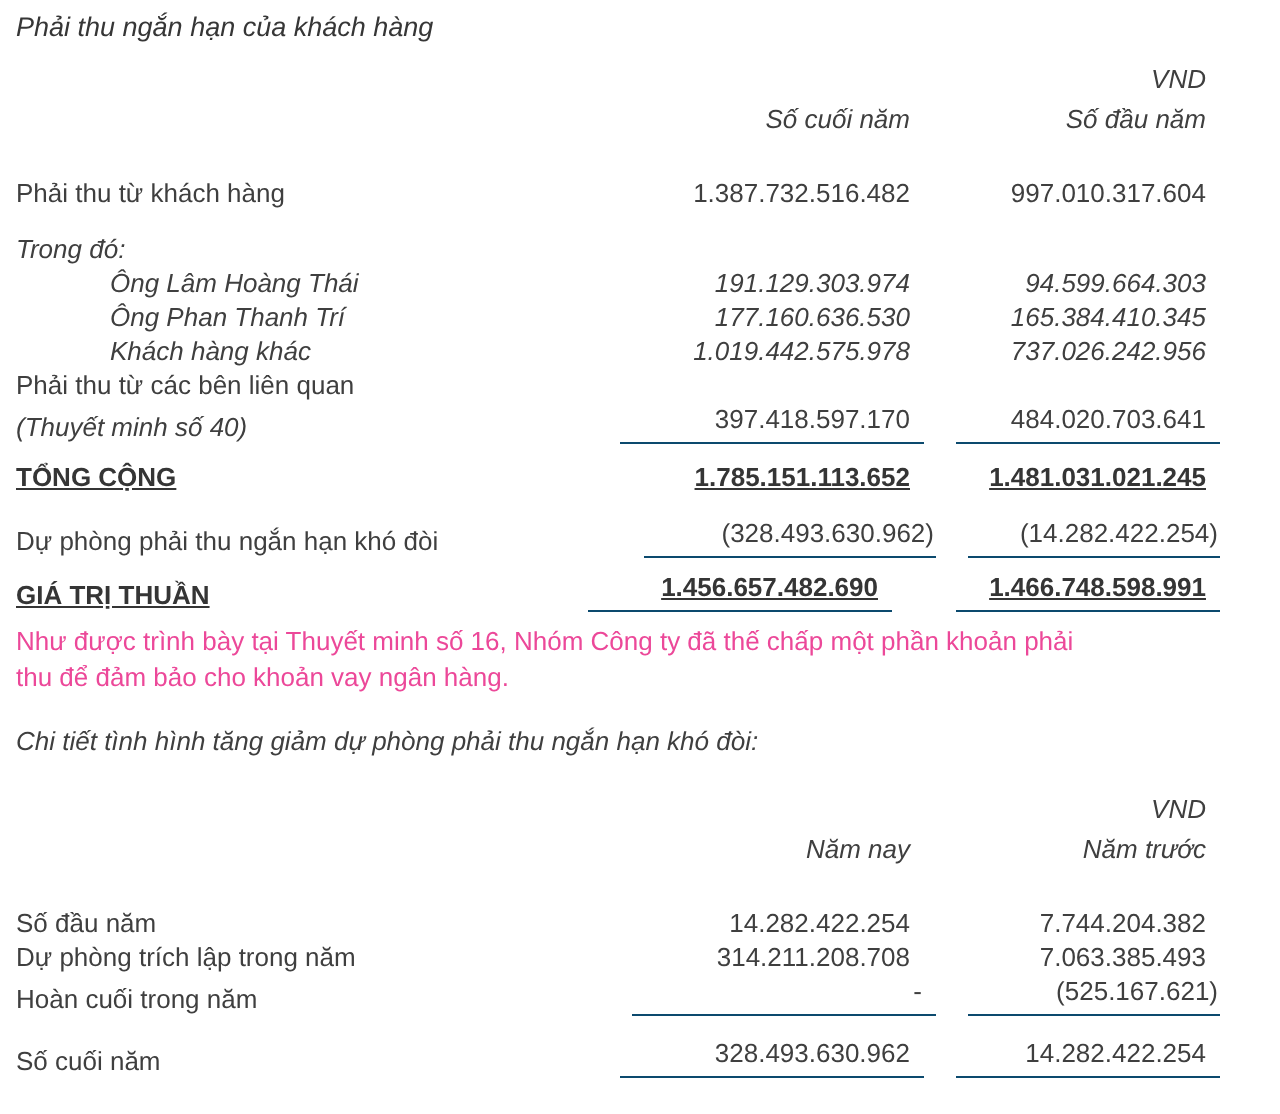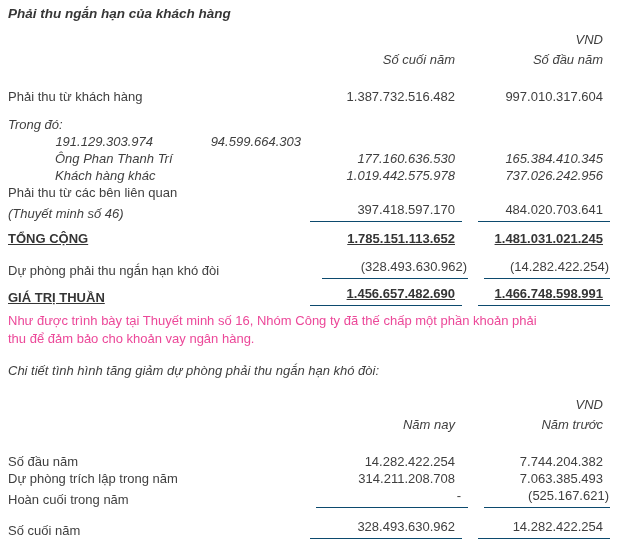--- a/index.html
+++ b/index.html
@@ -6,21 +6,21 @@
   body {
     width: 640px; height: 557px;
     font-family: "Liberation Sans", "DejaVu Sans", sans-serif;
     font-size: 13px;
     color: #3f3f3f;
     -webkit-font-smoothing: antialiased;
   }
   .page { padding: 6px 30px 0 8px; }
 
   .doc-title {
-    font-weight: bold; font-style: italic;
+    font-weight: normal; font-style: italic;
     font-size: 13.5px; color: #363636;
     line-height: 16px;
   }
 
   .row { display: flex; align-items: flex-end; line-height: 17px; }
   .lbl { flex: 1; min-width: 0; }
   .c1 { width: 145px; text-align: right; padding-right: 7px; white-space: nowrap; }
   .c2 { width: 125px; margin-left: 16px; text-align: right; padding-right: 7px; white-space: nowrap; }
 
   .it { font-style: italic; }
@@ -29,21 +29,21 @@
   .ul { border-bottom: 1px solid #0c4a6e; padding-bottom: 3px; }
   .paren { padding-right: 1px; }
 
   .vnd-row { margin-top: 9px; }
   .hdr-row { margin-top: 3px; }
   .first-data-row { margin-top: 20px; }
   .trongdo-row { margin-top: 11px; }
   .tm27-row .c1, .tm27-row .c2 { }
   .tong-row { margin-top: 8px; }
   .duphong-row { margin-top: 11px; }
-  .giatri-row { margin-top: 6px; }
+  .giatri-row { margin-top: 6px; gap: 16px; }
 
   .note { margin-top: 6px; line-height: 18px; color: #ec4899; }
   .detail-intro { margin-top: 14px; line-height: 17px; }
   .vnd-row2 { margin-top: 17px; }
   .hdr-row2 { margin-top: 3px; }
   .t2-first { margin-top: 20px; }
   .t2-last { margin-top: 10px; }
 </style>
 </head>
 <body>
@@ -71,20 +71,21 @@
       <div class="c2">997.010.317.604</div>
     </div>
 
     <div class="row trongdo-row">
       <div class="lbl it">Trong đó:</div>
       <div class="c1"></div>
       <div class="c2"></div>
     </div>
 
     <div class="row">
+      <div class="lbl it ind">Ông Lâm Hoàng Thái</div>
       <div class="c1 it">191.129.303.974</div>
       <div class="c2 it">94.599.664.303</div>
     </div>
 
     <div class="row">
       <div class="lbl it ind">Ông Phan Thanh Trí</div>
       <div class="c1 it">177.160.636.530</div>
       <div class="c2 it">165.384.410.345</div>
     </div>
 
@@ -94,21 +95,21 @@
       <div class="c2 it">737.026.242.956</div>
     </div>
 
     <div class="row">
       <div class="lbl">Phải thu từ các bên liên quan</div>
       <div class="c1"></div>
       <div class="c2"></div>
     </div>
 
     <div class="row tm27-row">
-      <div class="lbl it">(Thuyết minh số 46)</div>
+      <div class="lbl it">(Thuyết minh số 40)</div>
       <div class="c1 ul">397.418.597.170</div>
       <div class="c2 ul">484.020.703.641</div>
     </div>
 
     <div class="row tong-row">
       <div class="lbl b">TỔNG CỘNG</div>
       <div class="c1 b">1.785.151.113.652</div>
       <div class="c2 b">1.481.031.021.245</div>
     </div>
 

